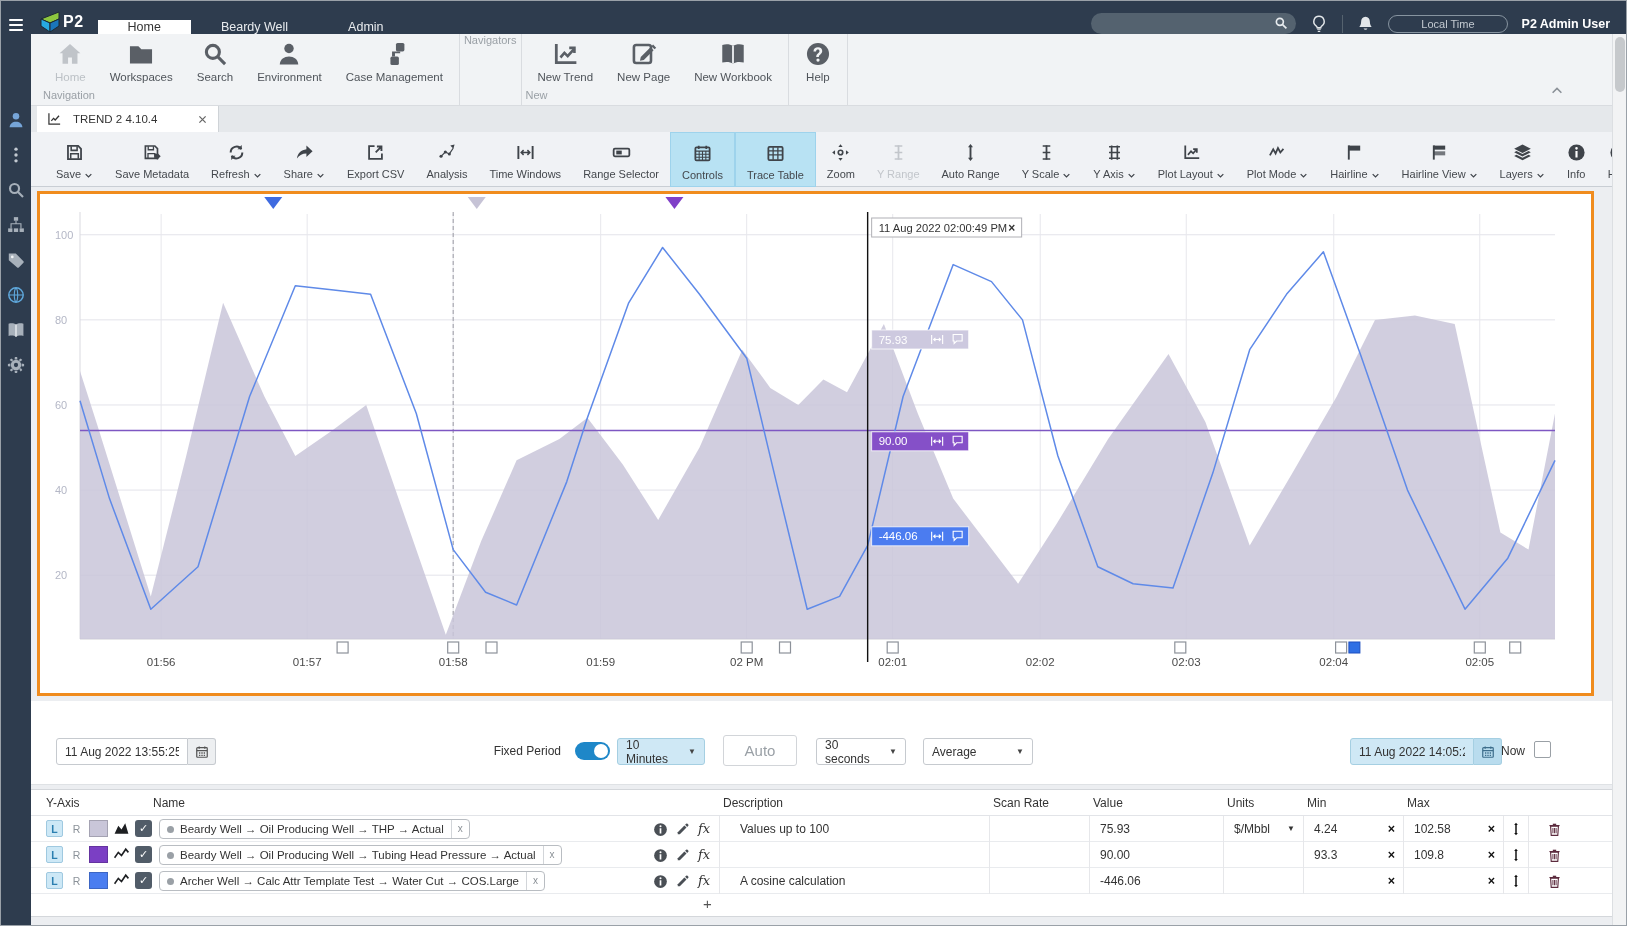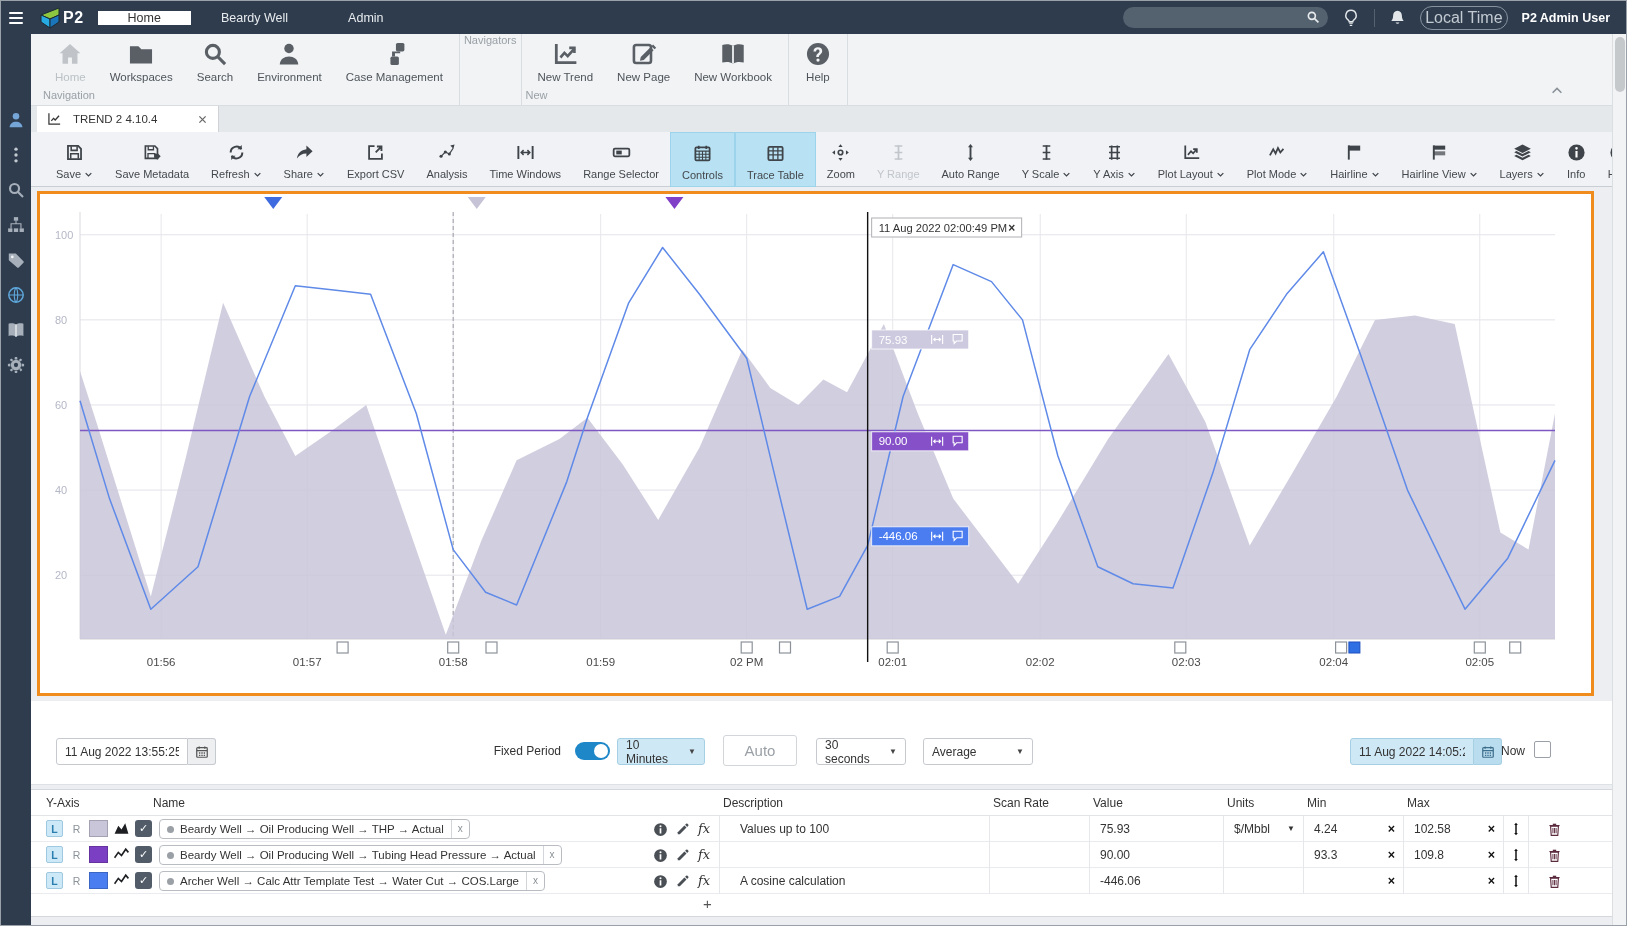--- a/index.html
+++ b/index.html
@@ -2,33 +2,33 @@
 <html><head>
 <meta charset="utf-8">
 <style>
   html,body{margin:0;padding:0}
   body{width:1627px;height:926px;position:relative;font-family:"Liberation Sans","DejaVu Sans",sans-serif;
        background:#eceef1;overflow:hidden;box-sizing:border-box;border:1px solid #9aa1a8}
   *{box-sizing:border-box}
   svg{display:block}
 
   
-  #topbar{position:absolute;left:0;top:0;width:1625px;height:33px;background:#2e3c4e;display:flex;align-items:center;z-index:5}
+  #topbar{position:absolute;left:0;top:0;width:1625px;height:33px;background:#2e3c4e;display:flex;align-items:flex-end;z-index:5}
   .tb-burger{width:30px;display:flex;align-items:center;justify-content:center;cursor:pointer}
   .tb-logo{display:flex;align-items:center;gap:2px;padding:0 14px 0 8px}
   .tb-logo-text{color:#fff;font-weight:bold;font-size:16px;letter-spacing:.5px}
   #tb-tabs{display:flex;align-items:stretch}
   .tb-tab{display:flex;align-items:center;padding:0 30px;color:#e8ebee;font-size:12.5px;cursor:pointer}
   .tb-tab.active{background:#ffffff;color:#333;font-weight:400}
   .tb-right{margin-left:auto;display:flex;align-items:center;gap:14px;padding-right:16px}
   .tb-search{position:relative;width:205px;height:21px;background:#54626f;border-radius:11px;display:flex;align-items:center}
   .tb-search input{background:transparent;border:none;outline:none;color:#dfe4e8;font-size:12px;padding:0 26px 0 12px;width:100%}
   .tb-search .mag{position:absolute;right:8px;top:3px}
   .tb-sep{width:1px;height:18px;background:#55626e}
-  .tb-tz{border:1px solid #8794a0;border-radius:12px;color:#c3cad1;font-size:16px;padding:2px 4px;cursor:pointer}
+  .tb-tz{border:1px solid #8794a0;border-radius:12px;color:#c3cad1;font-size:11px;padding:2px 32px;cursor:pointer}
   .tb-user{color:#fff;font-size:12.5px;font-weight:600}
 
   
   #sidebar{position:absolute;left:0;top:33px;width:30px;height:893px;background:#2e3c4e;display:flex;flex-direction:column;align-items:center;padding-top:76px;gap:15px;z-index:4}
   .sb-item{width:20px;height:20px;display:flex;align-items:center;justify-content:center;cursor:pointer}
 
   
   #ribbon{position:absolute;left:30px;top:33px;width:1581px;height:72px;background:#f1f3f5;border-bottom:1px solid #d9dce0;display:flex}
   #ribbon-groups{display:flex;height:100%;padding-left:8px}
   .rb-group{display:flex;flex-direction:column;border-right:1px solid #d9dce0;padding:0 4px}
@@ -43,21 +43,21 @@
   
   #tabrow{position:absolute;left:30px;top:105px;width:1581px;height:26px;background:#e5e8eb}
   .doc-tab{position:absolute;left:6px;top:0;height:26px;background:#fff;display:flex;align-items:center;gap:12px;padding:0 10px;border-right:1px solid #cfd3d7;cursor:pointer}
   .doc-tab-title{font-size:11.5px;color:#333}
   .doc-tab-close{display:flex;align-items:center;margin-left:28px;cursor:pointer}
 
   
   #toolbar{position:absolute;left:30px;top:131px;width:1581px;height:55px;background:#f0f2f5;border-bottom:1px solid #c9ced4;display:flex;padding-left:14px}
   .tool{display:flex;flex-direction:column;align-items:center;justify-content:flex-start;padding:8px 11px 0 11px;cursor:pointer;height:55px}
   .tool .tool-ico{height:24px;display:flex;align-items:center}
-  .tool .tool-label{font-size:11px;color:#44484d;margin-top:4px;white-space:nowrap;display:flex;align-items:center;gap:3px}
+  .tool .tool-label{font-size:11px;color:#44484d;margin-top:4px;white-space:nowrap;display:flex;align-items:flex-end;gap:3px}
   .tool.active{background:#b8e2f3;border:1px solid #9ed3ec}
   .tool.disabled{cursor:default}
   .tool.disabled .tool-label{color:#c2c6cb}
 
   
   #chart-panel{position:absolute;left:36px;top:190px;width:1557px;height:505px;border:3px solid #f08c1e;background:#fff}
 
   
   #controls-strip{position:absolute;left:30px;top:700px;width:1581px;height:84px;background:#fff;border-bottom:1px solid #dfe2e5}
   .ctl-abs{position:absolute}

